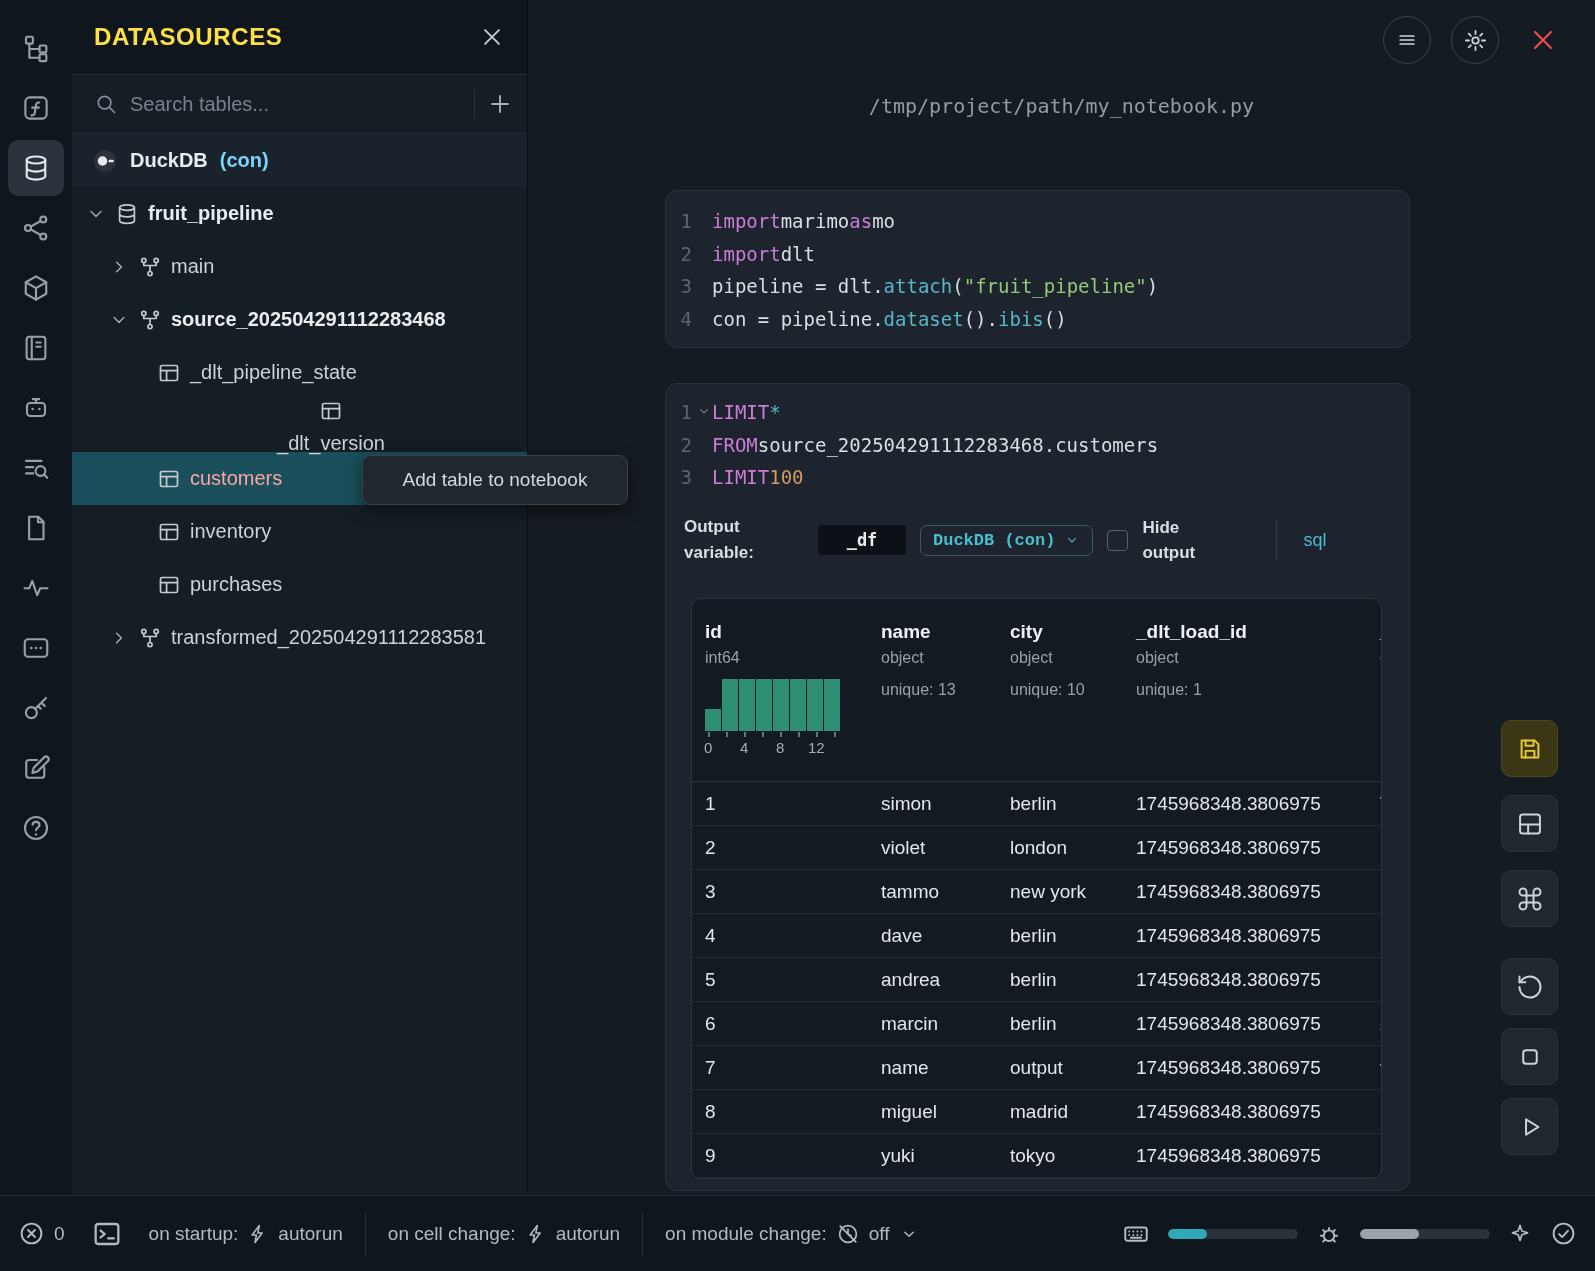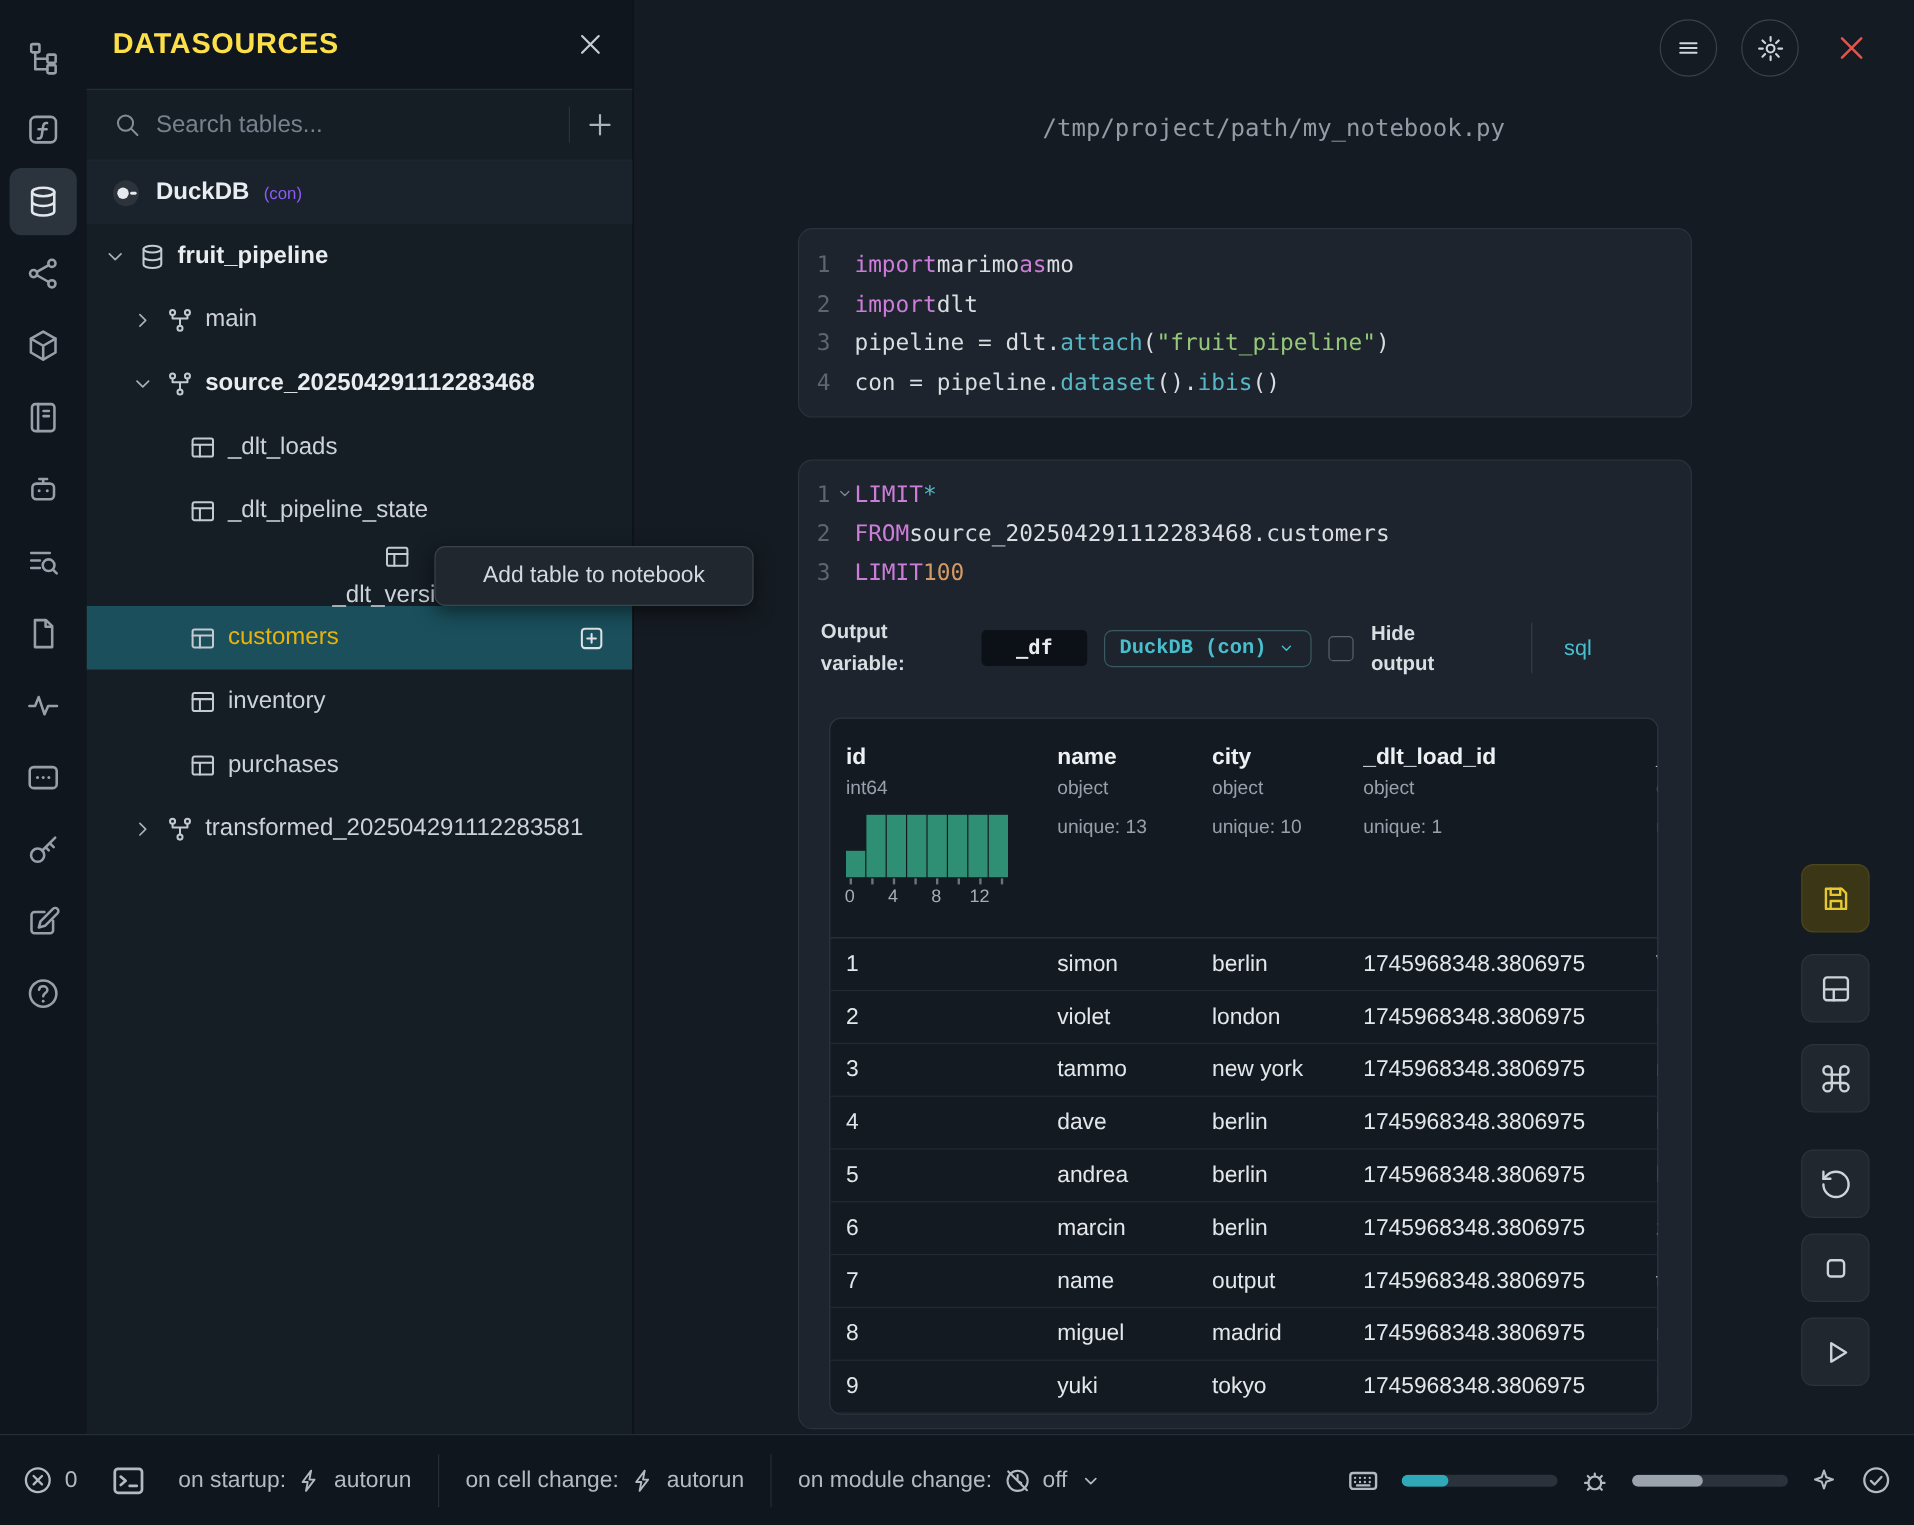--- a/index.html
+++ b/index.html
@@ -22,26 +22,26 @@
   .panel-title{flex:1;font-size:24px;font-weight:bold;letter-spacing:.6px;color:#fde047}
   .icon-btn{background:none;border:none;color:#c6ccd2;cursor:pointer;display:flex;align-items:center}
   .search-row{height:59px;display:flex;align-items:center;gap:12px;padding:0 14px 0 22px;
     border-bottom:1px solid #222a33;flex:0 0 auto;color:#848e98}
   .search-input{flex:1;background:transparent;border:none;outline:none;color:#dfe4e8;font-size:20px}
   .search-input::placeholder{color:#78828c}
   .vdiv{width:1px;height:30px;background:#2a323c}
   .conn-row{height:53px;display:flex;align-items:center;gap:12px;padding:0 20px;
     background:#1a222b;flex:0 0 auto;cursor:pointer}
   .conn-name{font-weight:bold;font-size:20px;color:#e8edf1}
-  .conn-badge{color:#8b5cf6;font-size:14px;font-weight:normal}
+  .conn-badge{color:#7dd3fc;font-size:20px;font-weight:bold}
   .tree{flex:1;overflow:hidden}
   .tree-item{height:53px;display:flex;align-items:center;gap:9px;font-size:20px;
     color:#ccd2d8;padding-right:22px;cursor:pointer}
   .tree-item.bold .tlabel{font-weight:bold;color:#e9edf0}
-  .tree-item.selected{background:#1a4f5b;color:#eab308}
+  .tree-item.selected{background:#1a4f5b;color:#fca5a5}
   .tree-item .chev{color:#a7afb7;flex:0 0 auto;display:flex}
   .tree-item .ticon{color:#c3cad1;flex:0 0 auto;display:flex}
   .tree-item .addbox{margin-left:auto;color:#dde2e6;display:flex}
   .tooltip{position:absolute;left:362px;top:455px;width:266px;height:50px;background:#20272f;
     border:1px solid #3a434c;border-radius:9px;display:flex;align-items:center;justify-content:center;
     font-size:19px;color:#d3d9de;z-index:30;box-shadow:0 5px 16px rgba(0,0,0,.5)}
 
   
   .main{position:absolute;left:528px;top:0;width:1067px;height:1195px;background:#151b22}
   .top-actions{position:absolute;top:16px;right:28px;display:flex;gap:20px;align-items:center;z-index:6}
@@ -287,29 +287,20 @@
         </span>
         <span class="ticon">
           <svg class="icn" width="24" height="24" viewBox="0 0 24 24" fill="none" stroke="currentColor" stroke-width="1.7" stroke-linecap="round" stroke-linejoin="round">
             <circle cx="5.8" cy="5.4" r="2.1"></circle>
             <circle cx="18.2" cy="5.4" r="2.1"></circle>
             <circle cx="12" cy="18.6" r="2.1"></circle>
             <path d="M5.8 7.5v3h12.4v-3M12 10.5v6"></path>
           </svg>
         </span>
         <span class="tlabel">source_202504291112283468</span>
-      </div>
-      <div class="tree-item" style="padding-left: 85px;">
-        <span class="ticon">
-          <svg class="icn" width="24" height="24" viewBox="0 0 24 24" fill="none" stroke="currentColor" stroke-width="1.7" stroke-linecap="round" stroke-linejoin="round">
-            <rect x="3.5" y="4.5" width="17" height="15" rx="1.6"></rect>
-            <path d="M3.5 9.6h17M9.6 9.6v9.9"></path>
-          </svg>
-        </span>
-        <span class="tlabel">_dlt_loads</span>
       </div>
       <div class="tree-item" style="padding-left: 85px;">
         <span class="ticon">
           <svg class="icn" width="24" height="24" viewBox="0 0 24 24" fill="none" stroke="currentColor" stroke-width="1.7" stroke-linecap="round" stroke-linejoin="round">
             <rect x="3.5" y="4.5" width="17" height="15" rx="1.6"></rect>
             <path d="M3.5 9.6h17M9.6 9.6v9.9"></path>
           </svg>
         </span>
         <span class="tlabel">_dlt_pipeline_state</span>
       </div>

